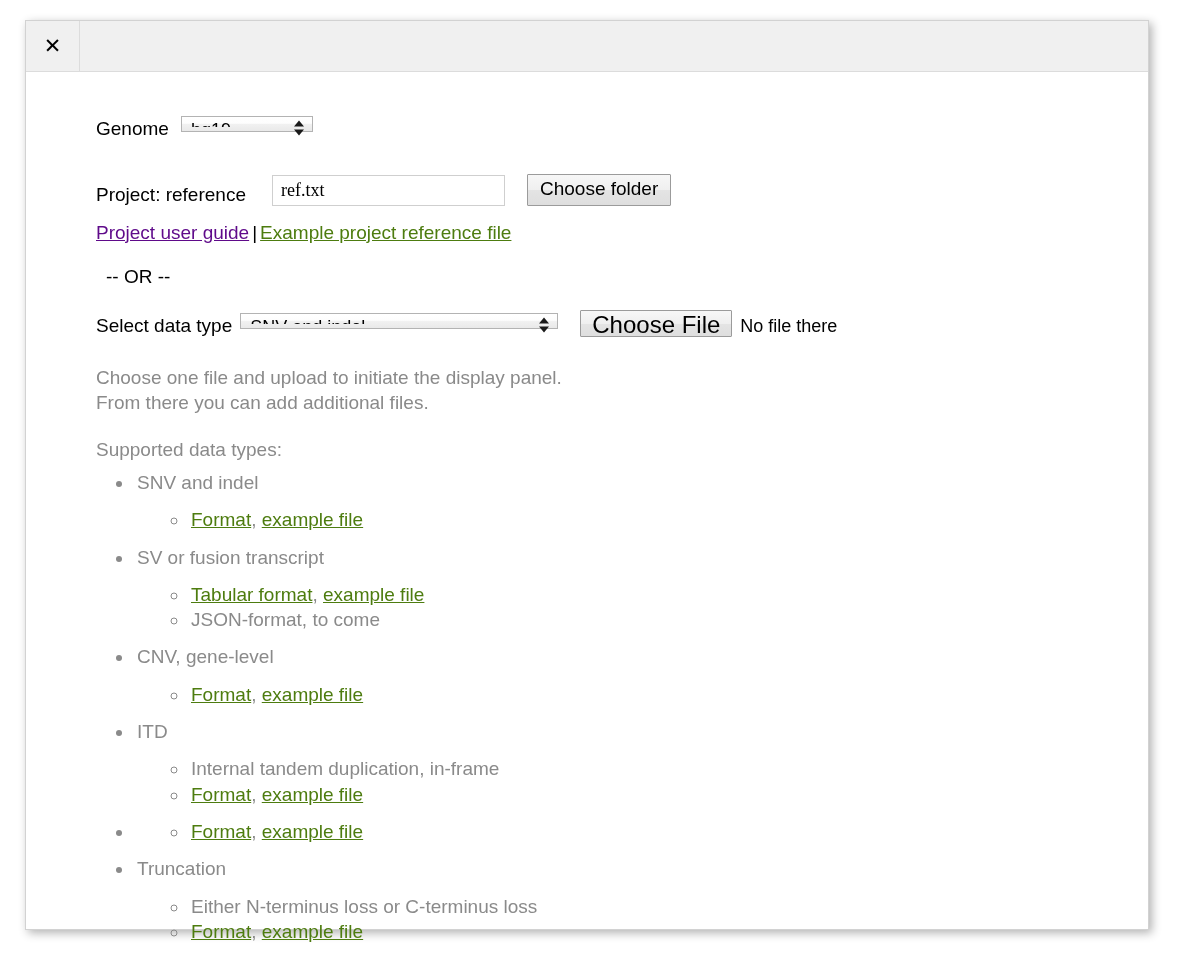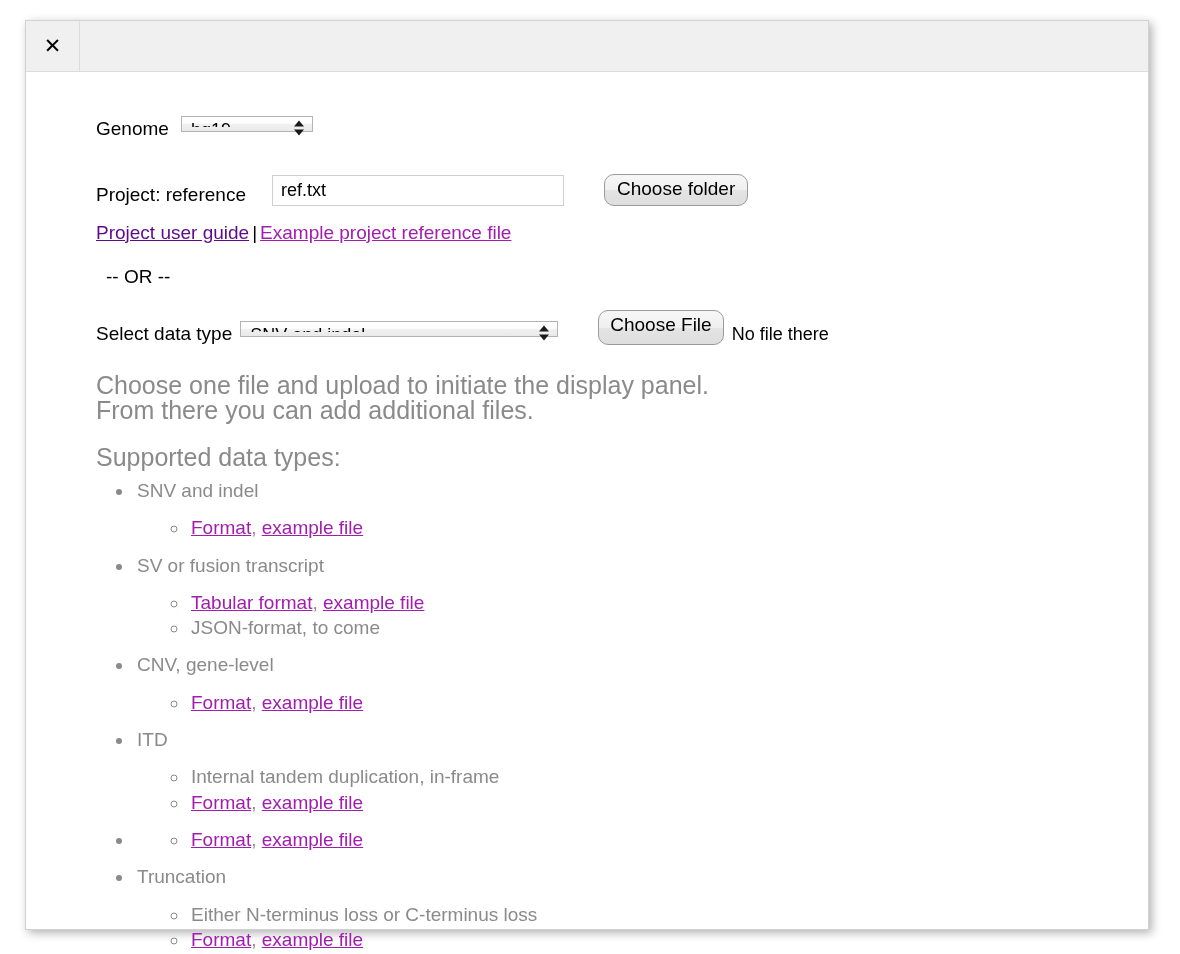--- a/index.html
+++ b/index.html
@@ -120,80 +120,80 @@
   #genome-select { width: 132px; }
   #datatype-select { width: 318px; }
 
   .spacer-1 { height: 34px; }
   .spacer-2 { height: 16px; }
   .spacer-3 { height: 22px; }
   .spacer-4 { height: 22px; }
   .spacer-5 { height: 28px; }
 
   .text-input {
-    font-family: Liberation Sans, sans-serif;
+    font-family: Liberation Serif, serif;
     font-size: 18px;
     color: #000;
     background: #ffffff;
     border: 1px solid #cfcfcf;
     padding: 4px 8px;
     height: 31px;
-    width: 292px;
+    width: 233px;
     box-sizing: border-box;
     outline: none;
   }
 
   .btn {
     font-family: "Liberation Sans", sans-serif;
     font-size: 19px;
     color: #000;
     background: linear-gradient(to bottom, #f7f7f7 0%, #efefef 50%, #e4e4e4 51%, #dedede 100%);
     border: 1px solid #9b9b9b;
     border-radius: 1px;
     padding: 3px 12px 5px 12px;
     cursor: pointer;
     line-height: 22px;
   }
   .btn-file {
-    font-size: 19px;
-    padding: 3px 11px 8px 11px;
-  }
-
-  .mgl-28 { margin-left: 40px; border-radius: 10px; }
+    font-size: 24px;
+    padding: 3px 11px 0 11px;
+  }
+
+  .mgl-28 { margin-left: 22px; }
   .mgl-26 { margin-left: 26px; }
   .mgl-12 { margin-left: 12px; }
   .mgl-8 { margin-left: 8px; }
 
   .links-row {
     padding-left: 70px;
     font-size: 19px;
     color: #000;
   }
   a {
     text-decoration: underline;
   }
-  a.blue { color: #a21caf; }
+  a.blue { color: #4d7c0f; }
   a.purple { color: #5f0a8a; text-decoration: underline; }
   .sep { color: #000; padding: 0 3px; }
 
   .or-row {
     padding-left: 80px;
     font-size: 19px;
     color: #000;
   }
 
   .filename {
     font-size: 18px;
     color: #000;
     margin-left: 8px;
   }
 
   .gray-block {
     padding-left: 70px;
-    font-size: 25px;
+    font-size: 19px;
     color: #8a8a8a;
     line-height: 25px;
   }
 
   ul.lv1 {
     margin: 8px 0 0 0;
     padding-left: 108px;
     list-style-type: disc;
     font-size: 19px;
     color: #8a8a8a;

